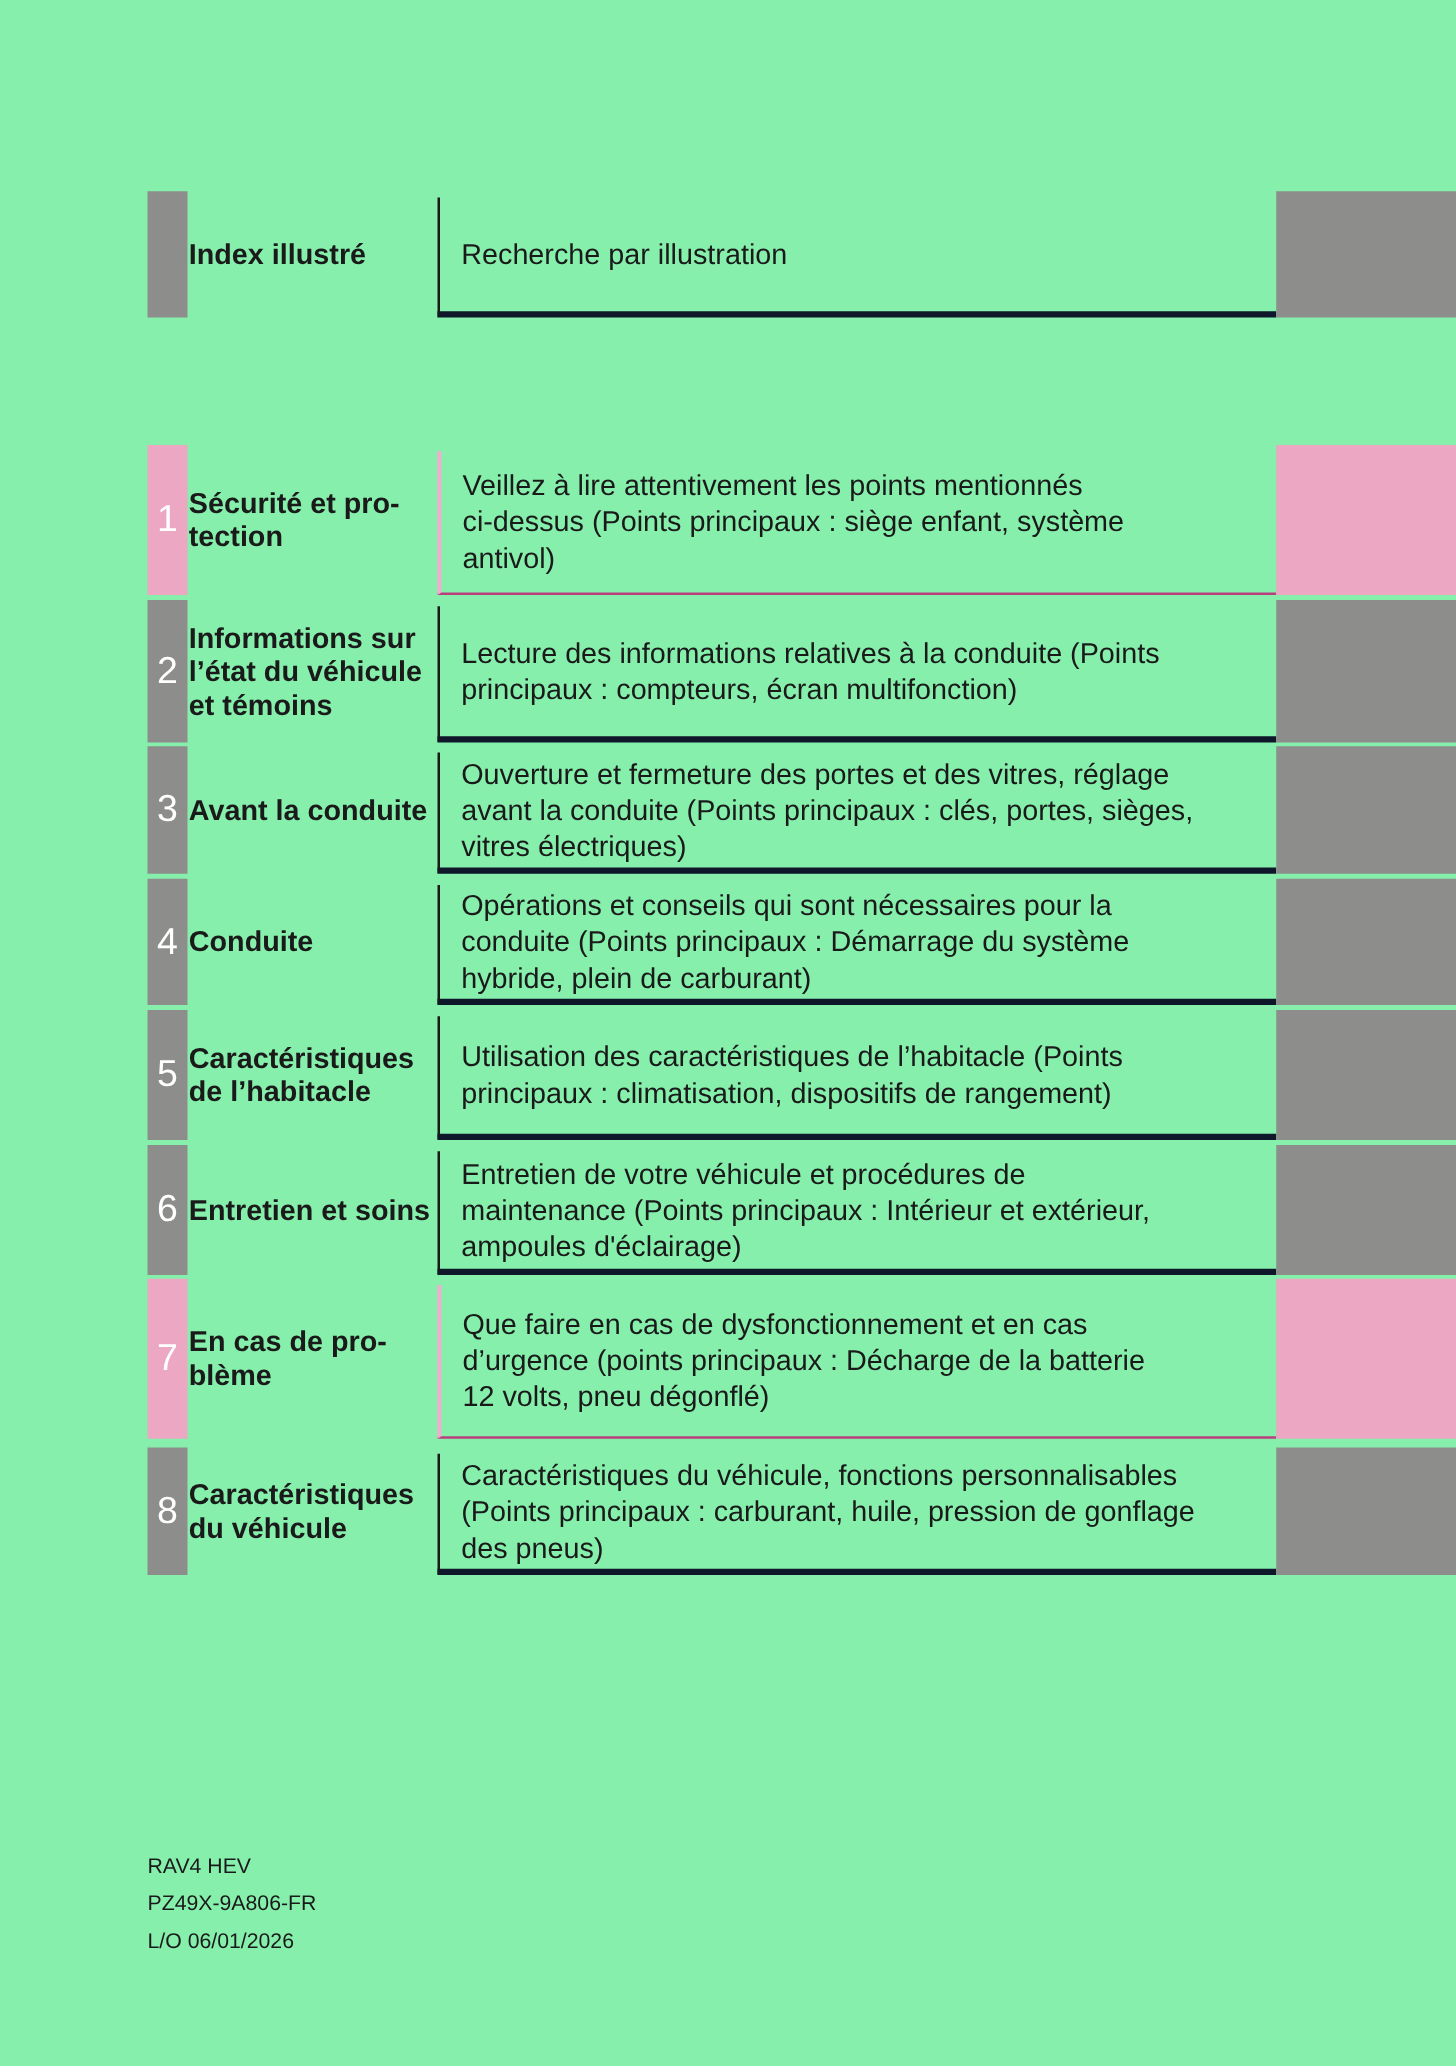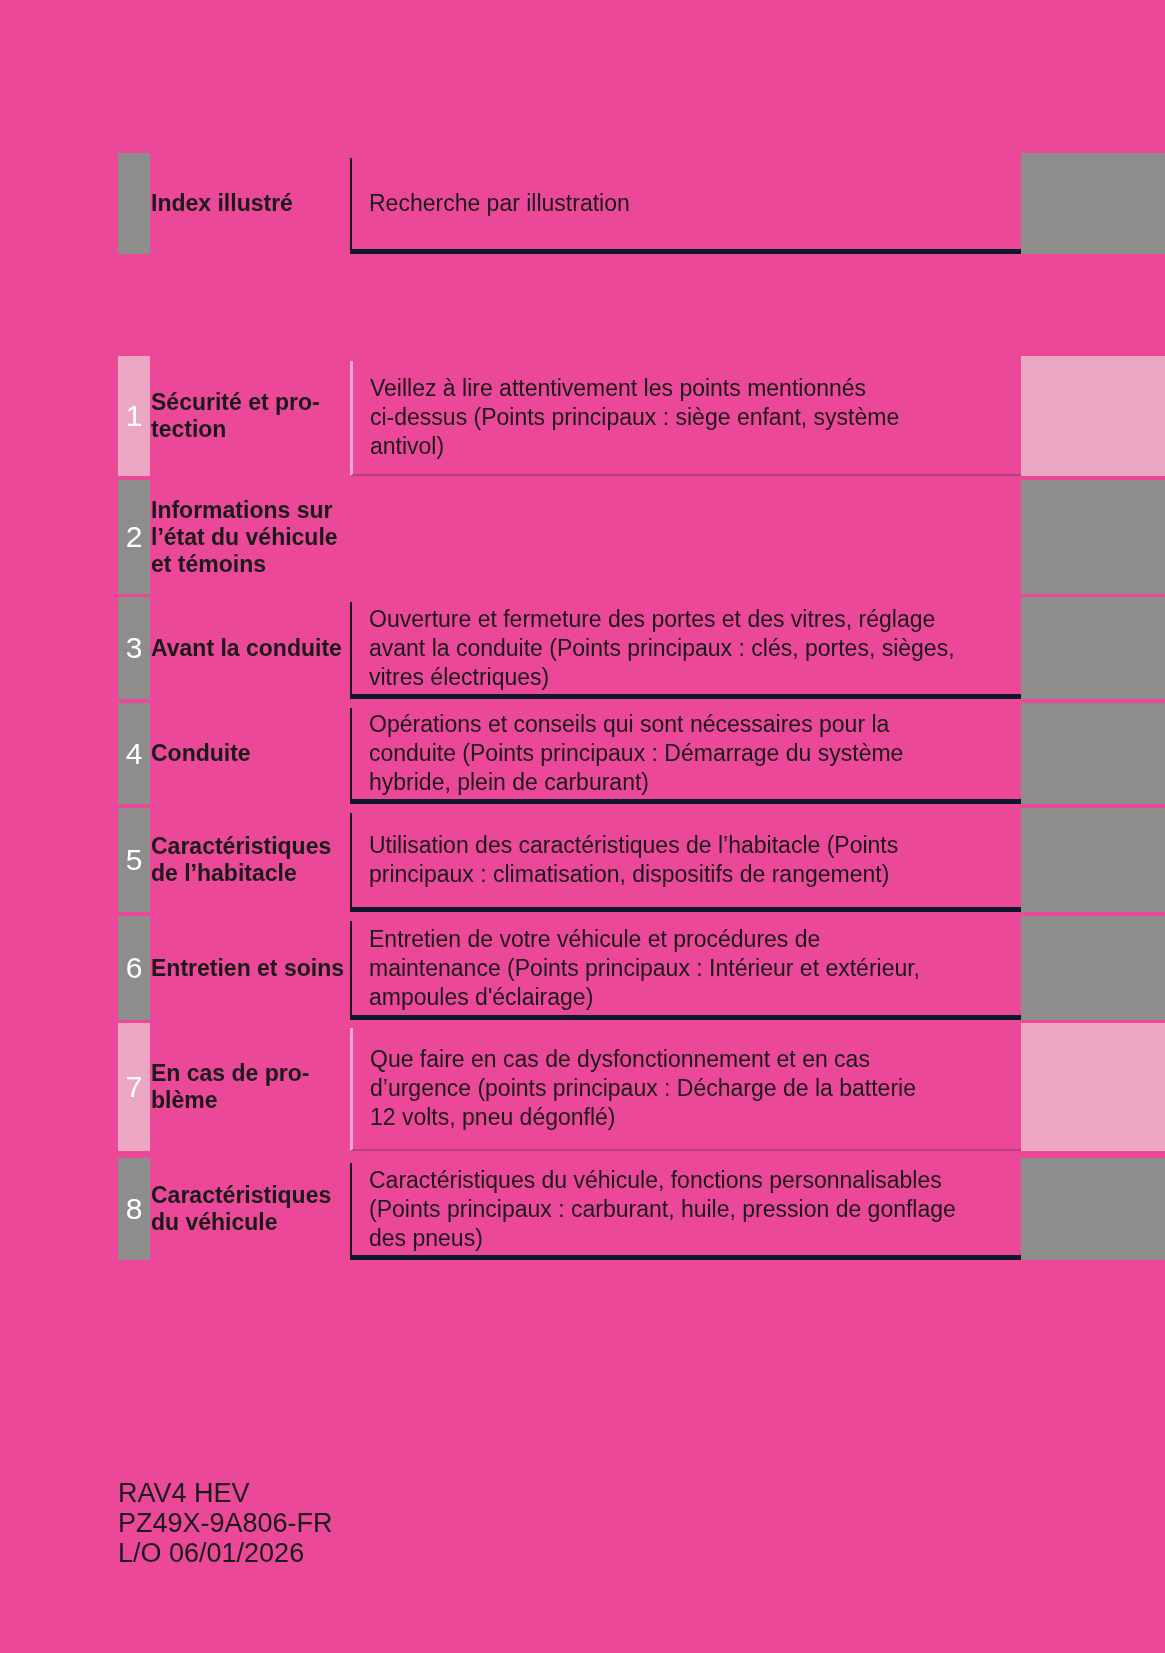--- a/index.html
+++ b/index.html
@@ -1,20 +1,20 @@
 <!DOCTYPE html>
 <html><head>
 <meta charset="utf-8">
 <style>
   html,body { margin:0; padding:0; background:#ffffff; }
   .page {
     position:relative;
     width:1165px;
     height:1653px;
-    background:#ec4899;
+    background:#86efac;
     font-family:"Liberation Sans", sans-serif;
     color:#1a1a1a;
     overflow:hidden;
   }
   .row { position:absolute; left:0; width:100%; }
 
   .tab { top:0; bottom:0; position:absolute; }
   .tab-left {
     left:118px; width:32px;
     display:flex; align-items:center; justify-content:center;
@@ -44,21 +44,21 @@
     border-bottom:2px solid #b8407e;
   }
   .desc-text {
     margin:0; padding-left:17px; padding-right:4px;
     font-size:23px; line-height:29px;
     white-space:pre-line;
   }
 
   .footer {
     position:absolute; left:118px; top:1478px;
-    font-size:27px; line-height:30px;
+    font-size:17px; line-height:30px;
   }
   .footer div { margin:0; }
 </style>
 </head>
 <body>
 
 <div class="page">
 
   <div class="row gray" style="top:153px;height:101px">
     <div class="tab tab-left">
@@ -85,20 +85,24 @@
     <div class="tab tab-right"></div>
   </div>
 
   <div class="row gray" style="top:480px;height:114px">
     <div class="tab tab-left">
       <span class="num">2</span>
     </div>
     <div class="title">Informations sur
 l’état du véhicule
 et témoins</div>
+    <div class="desc">
+      <p class="desc-text">Lecture des informations relatives à la conduite (Points
+principaux : compteurs, écran multifonction)</p>
+    </div>
     <div class="tab tab-right"></div>
   </div>
 
   <div class="row gray" style="top:597px;height:102px">
     <div class="tab tab-left">
       <span class="num">3</span>
     </div>
     <div class="title">Avant la conduite</div>
     <div class="desc">
       <p class="desc-text">Ouverture et fermeture des portes et des vitres, réglage

